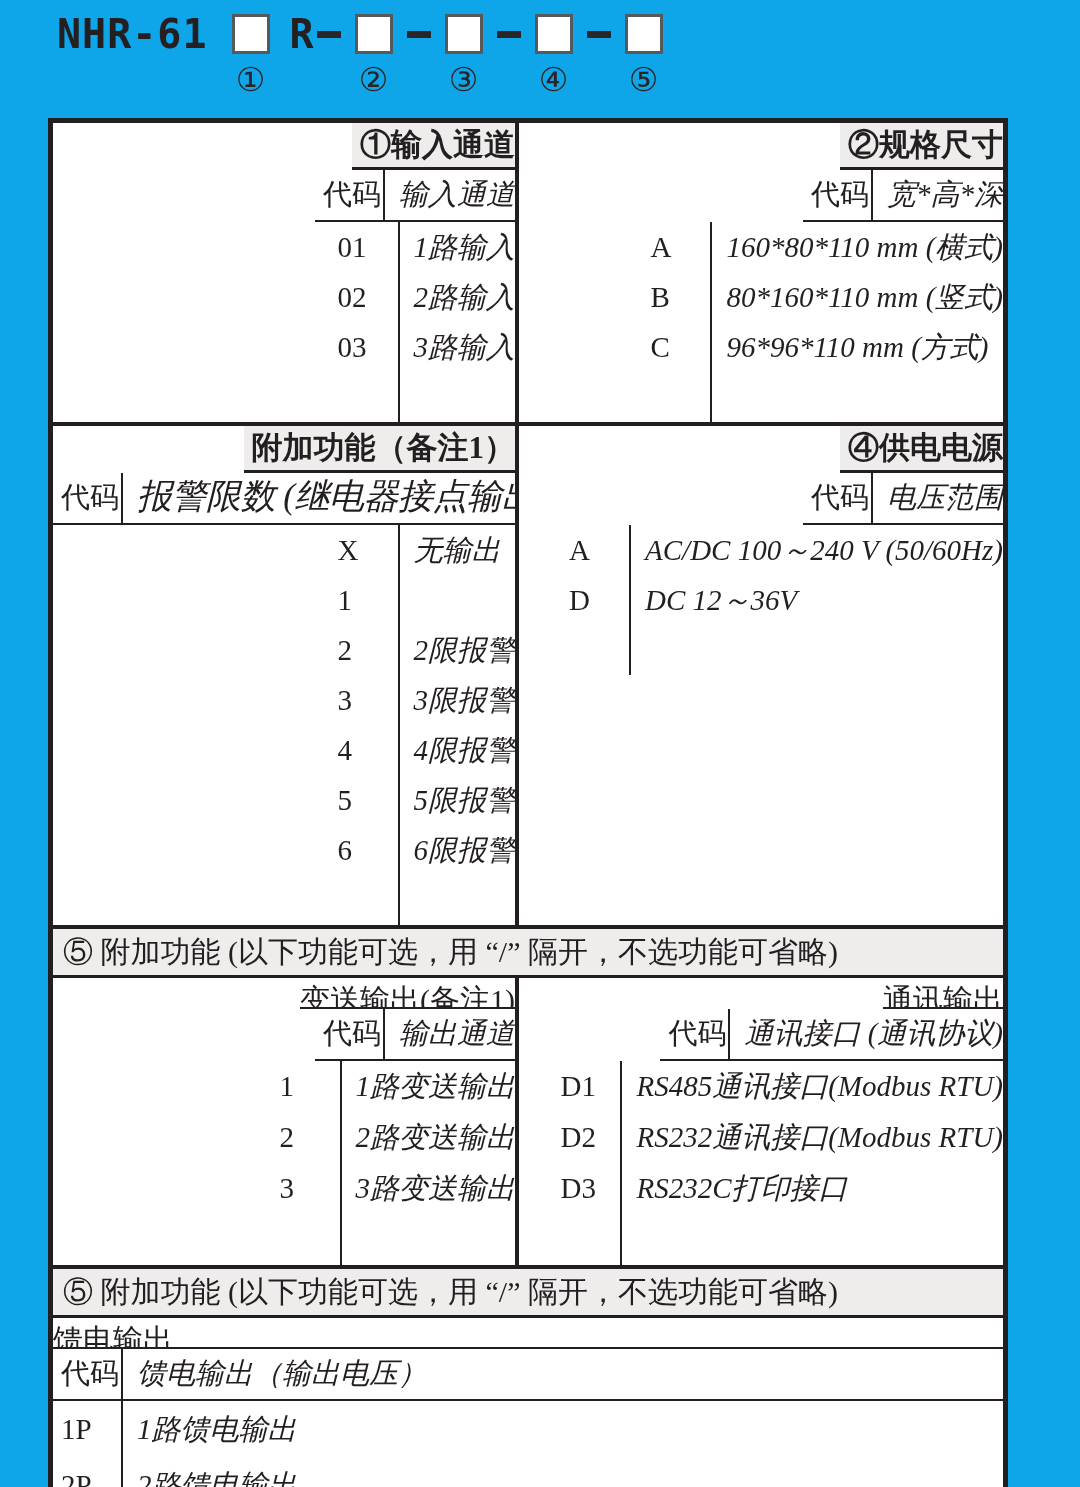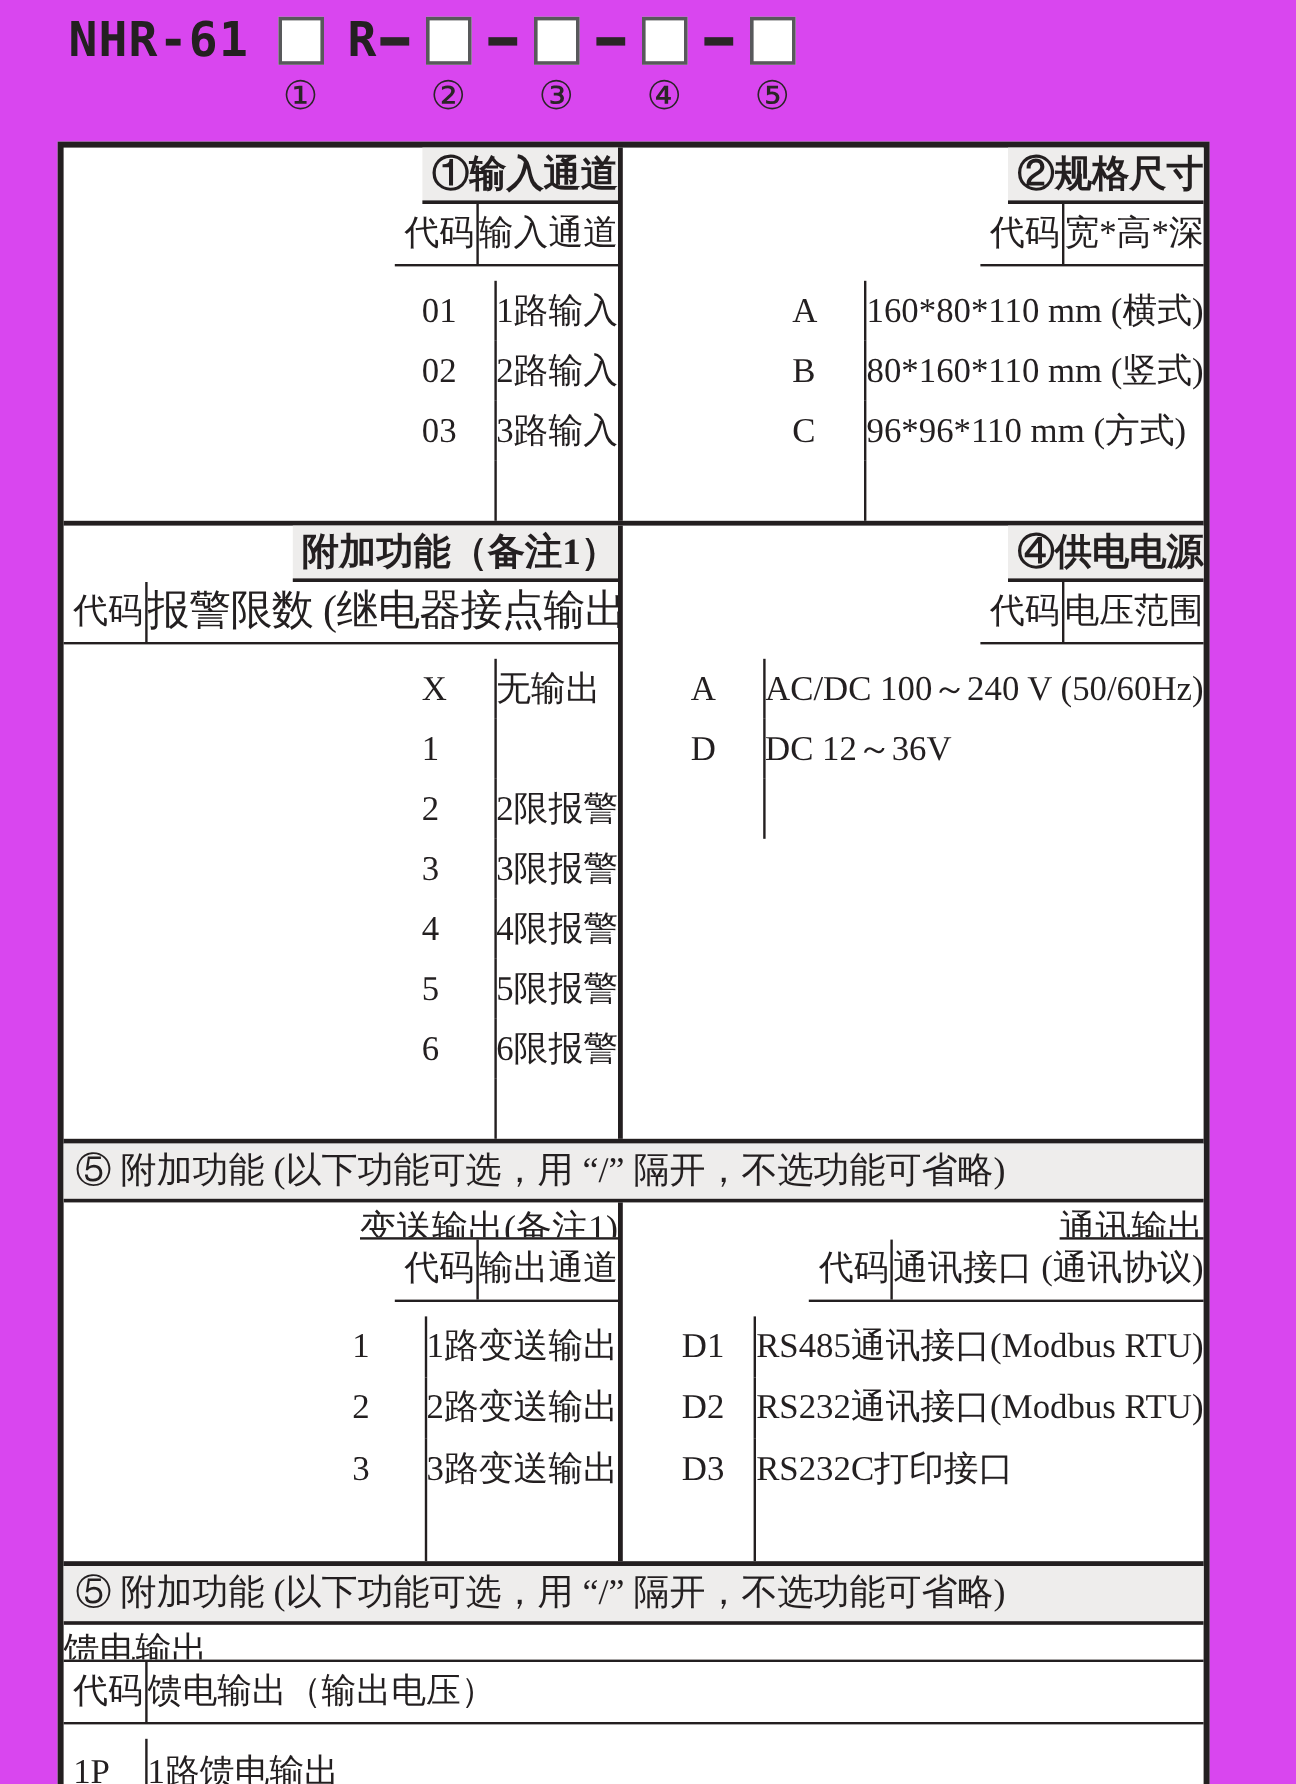--- a/index.html
+++ b/index.html
@@ -3,21 +3,21 @@
 <meta charset="utf-8">
 <style>
   :root{
     --ink:#231f20;
     --gray:#eeedec;
     --boxborder:#58595b;
   }
   *{margin:0;padding:0;box-sizing:border-box;}
   html,body{background:#ffffff;}
   .page{
-    width:1080px;height:1487px;background:#d946ef;position:relative;
+    width:1080px;height:1487px;background:#0ea5e9;position:relative;
     font-family:"Liberation Serif","DejaVu Serif",serif;
     color:var(--ink);
     overflow:hidden;
   }
 
   
   .model-line{
     position:absolute;left:57px;top:12px;
     display:flex;align-items:center;
     height:44px;
@@ -72,25 +72,25 @@
     height:31px;line-height:43px;
     border-bottom:2px solid var(--ink);
     padding-left:0;font-size:30px;
     white-space:nowrap;overflow:hidden;
   }
   .row{display:grid;grid-template-columns:70px 1fr;}
   .row .code{
     border-right:2px solid var(--ink);
     padding-left:8px;white-space:nowrap;overflow:hidden;
   }
-  .row .desc{padding-left:0;white-space:nowrap;overflow:hidden;}
+  .row .desc{padding-left:14px;white-space:nowrap;overflow:hidden;font-style:italic;}
   .subhead{border-bottom:2px solid var(--ink);}
   .subhead .code,.subhead .desc{height:50px;line-height:48px;}
   .subhead .desc.tight{font-size:35px;letter-spacing:-0.5px;}
-  .body{display:flex;flex-direction:column;flex:1;margin-top:12px;}
+  .body{display:flex;flex-direction:column;flex:1;}
   .body .row{flex:0 0 auto;}
   .body .row.fill{flex:1 1 auto;}
   .body .row.fill .code{height:100%;}
 
   .secA .body .row .code,.secA .body .row .desc{height:50px;line-height:50px;}
   .secB .body .row .code,.secB .body .row .desc{height:50px;line-height:50px;}
   .secC .body .row .code,.secC .body .row .desc{height:51px;line-height:51px;}
   .secD .body .row.data .code,.secD .body .row.data .desc{height:56px;line-height:56px;}
 </style>
 </head>

